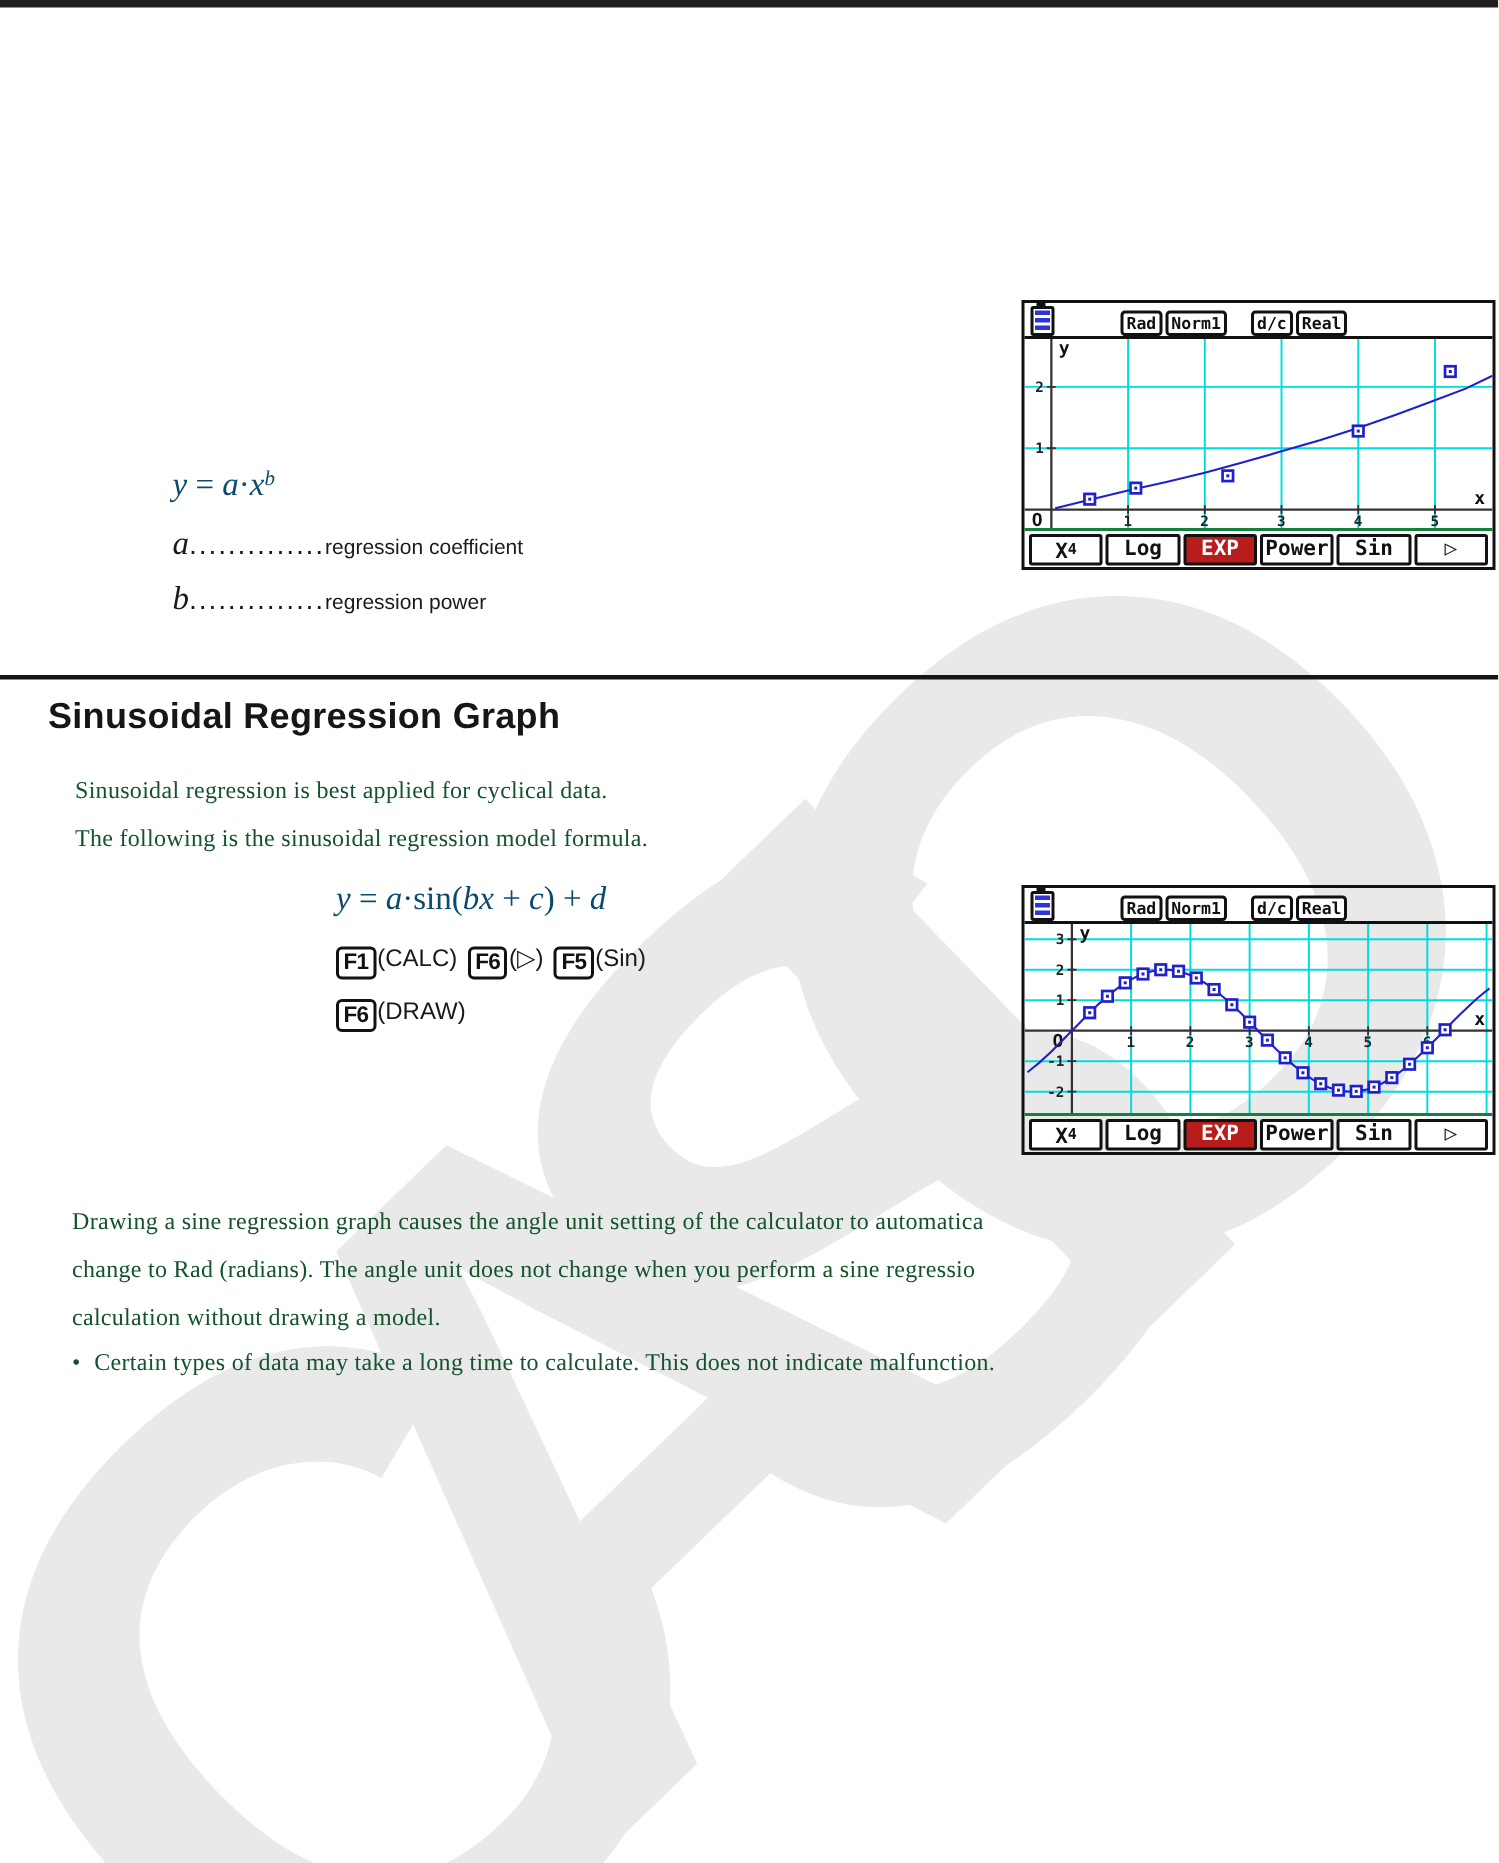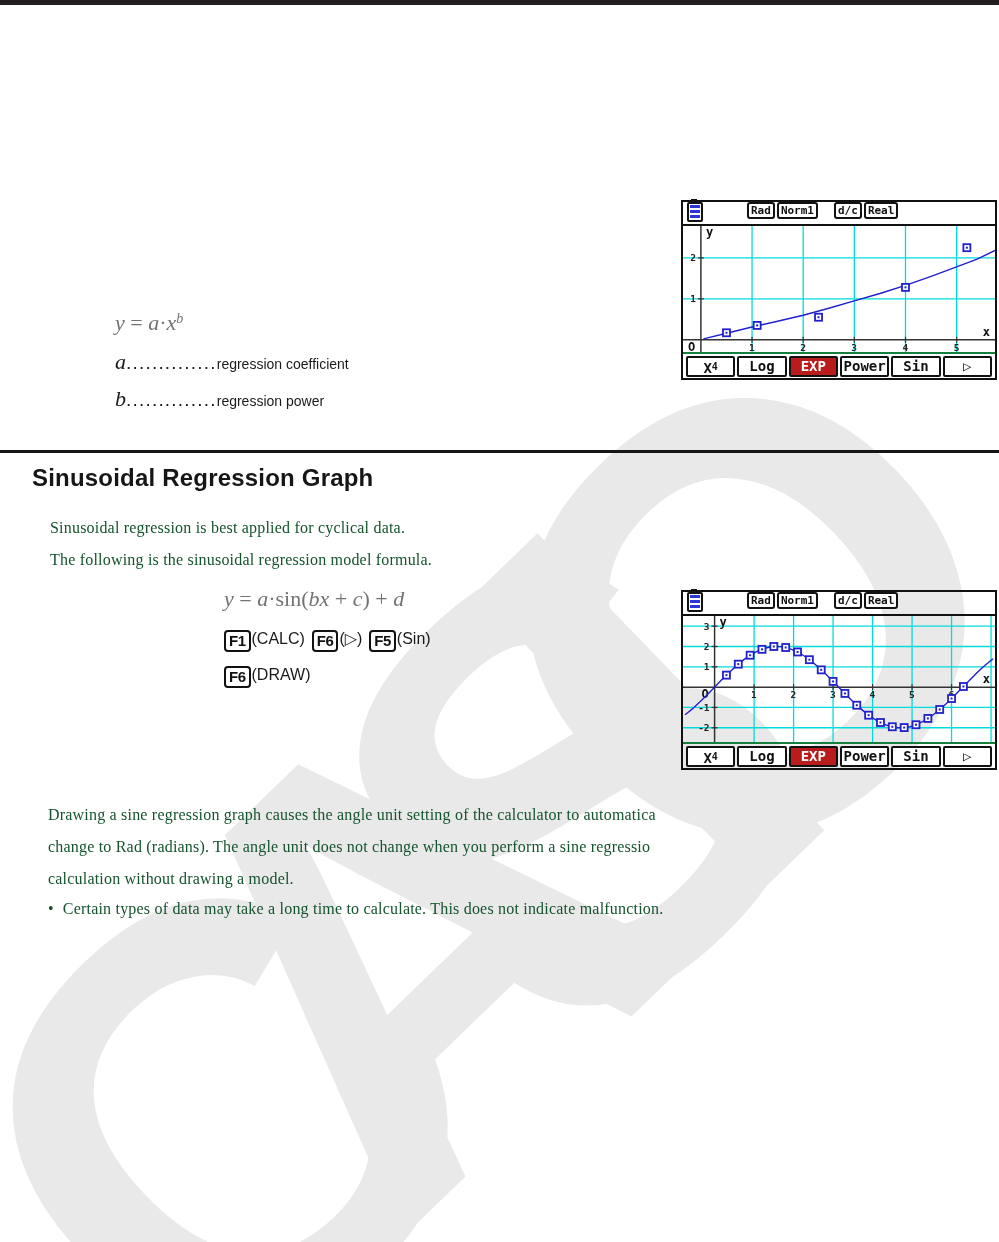--- a/index.html
+++ b/index.html
@@ -6,21 +6,21 @@
   .page{position:relative;width:999px;height:1242px;background:#fff;overflow:hidden;
         font-family:"Liberation Sans",sans-serif;color:#1c1c1c;}
   .top-bar{position:absolute;left:0;top:0;width:999px;height:5px;background:#231f20;z-index:2;}
   .watermark{position:absolute;left:-51px;top:801px;z-index:0;line-height:1;
              font:bold 600px "Liberation Sans",sans-serif;letter-spacing:-0.30em;
              color:#e9e9e9;transform:rotate(-44deg);transform-origin:216px 264px;
              user-select:none;white-space:nowrap;}
   .layer{position:absolute;inset:0;z-index:1;}
 
   
-  .formula{position:absolute;font:22px "Liberation Serif",serif;color:#737373;white-space:nowrap;}
+  .formula{position:absolute;font:22px "Liberation Serif",serif;color:#0c4a6e;white-space:nowrap;}
   .formula .it{font-style:italic;}
   .formula sup{font-size:14px;font-style:italic;vertical-align:7px;letter-spacing:0;}
   .def-line{position:absolute;left:115px;white-space:nowrap;font-size:20px;color:#1a1a1a;}
   .def-line .var{font:italic 22px "Liberation Serif",serif;}
   .def-line .dots{letter-spacing:1.2px;font-size:19px;}
   .def-line .desc{font-size:14px;}
 
   
   .divider{position:absolute;left:0;top:450px;width:999px;height:3px;background:#161616;}
   .heading{position:absolute;left:32px;top:464px;font:bold 24px "Liberation Sans",sans-serif;
@@ -30,21 +30,21 @@
   
   .key-line{position:absolute;white-space:nowrap;}
   .fkey{display:inline-block;border:2px solid #111;border-radius:4px;padding:0 3px;
         font:bold 15px "Liberation Sans",sans-serif;line-height:18px;vertical-align:-2px;
         letter-spacing:-0.5px;color:#111;background:transparent;}
   .klabel{font-size:16px;color:#1a1a1a;margin-left:1px;margin-right:7px;}
 
   
   .calc-screen{position:absolute;left:681px;width:316px;height:180px;border:2px solid #111;
                box-sizing:border-box;background:transparent;}
-  .status-bar{height:22px;border-bottom:2px solid #111;display:flex;align-items:flex-start;}
+  .status-bar{height:22px;border-bottom:2px solid #111;display:flex;align-items:flex-end;}
   .battery{position:relative;width:12px;height:16px;border:2px solid #111;border-radius:2px;
            margin-left:4px;background:#fff;}
   .battery::before{content:"";position:absolute;top:-5px;left:2px;width:6px;height:3px;background:#111;}
   .bbar{position:absolute;left:1px;right:1px;height:3px;background:#2b35d8;}
   .bbar:nth-of-type(1){top:1px}.bbar:nth-of-type(2){top:6px}.bbar:nth-of-type(3){top:11px}
   .badge{border:2px solid #111;border-radius:3px;font:bold 11px "DejaVu Sans Mono",monospace;
          padding:0 2px;line-height:13px;background:#fff;color:#111;}
   .b-rad{margin-left:44px}.b-norm{margin-left:2px}.b-dc{margin-left:16px}.b-real{margin-left:2px}
   svg.graph{display:block;}
   .menu-bar{position:absolute;bottom:0;left:0;right:0;height:26px;border-top:2px solid #15803d;

